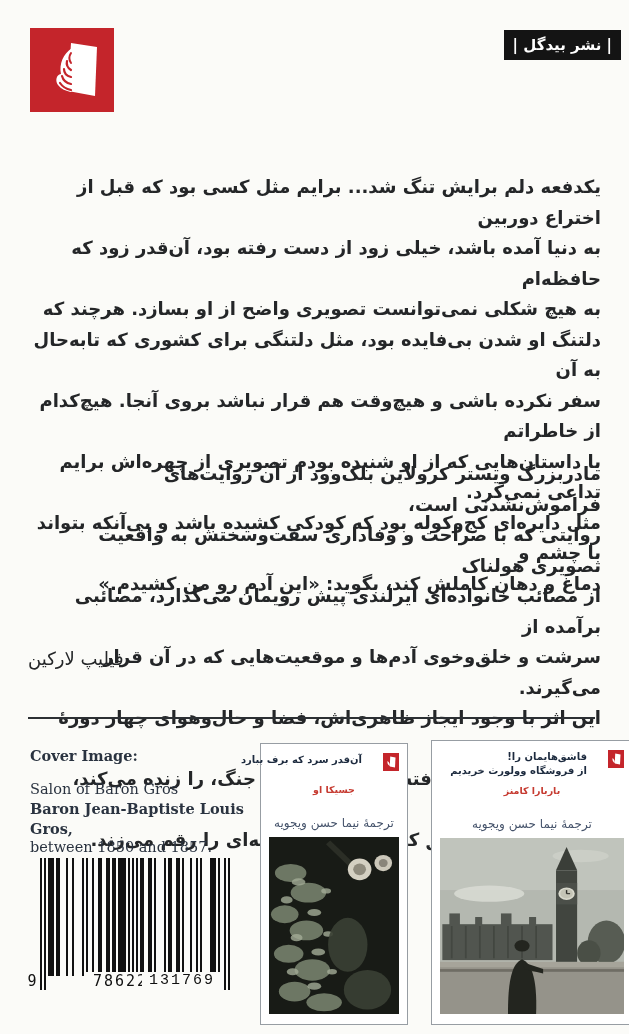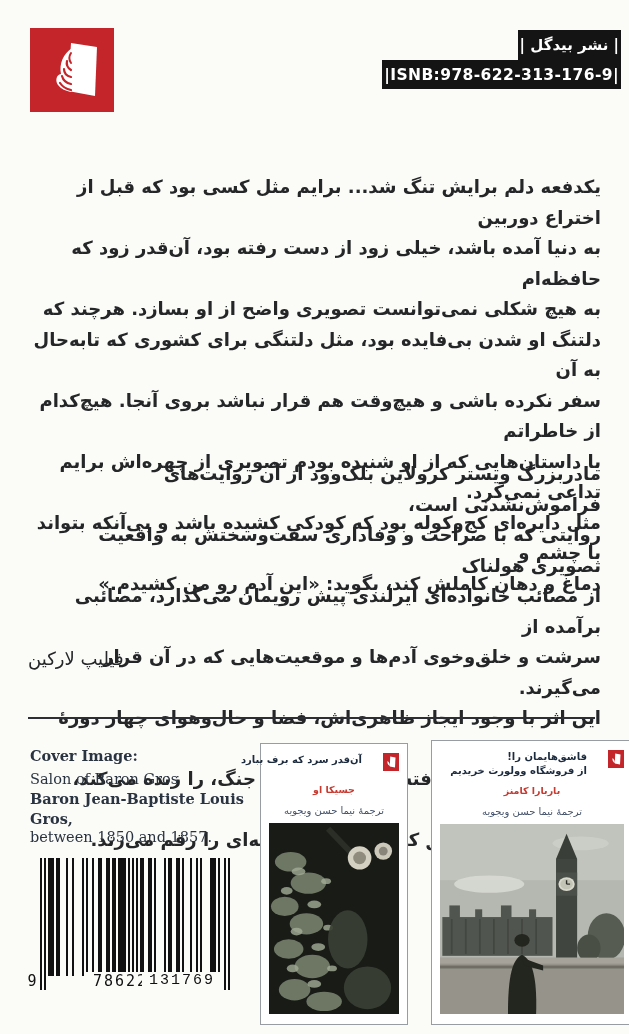--- a/index.html
+++ b/index.html
@@ -4,39 +4,39 @@
 <style>
   html,body{margin:0;padding:0;}
   body{width:629px;height:1034px;background:#e9e9e9;font-family:"DejaVu Sans",sans-serif;}
   .page{position:absolute;left:0;top:0;width:629px;height:1034px;background:#fbfbf8;overflow:hidden;}
 
   
   .logo{position:absolute;left:30px;top:28px;width:84px;height:84px;}
 
   
   .strip{position:absolute;right:8px;background:#141414;color:#ffffff;display:flex;align-items:center;
-         padding:0 2px;box-sizing:border-box;white-space:nowrap;}
+         padding:0 9px;box-sizing:border-box;white-space:nowrap;}
   .strip-publisher{top:30px;height:30px;font-size:15px;font-weight:bold;direction:rtl;}
   .strip-isbn{top:60px;height:29px;font-size:15.5px;letter-spacing:.4px;direction:ltr;font-weight:bold;}
   .strip-price{top:89px;height:25px;font-size:13px;font-weight:bold;direction:rtl;}
 
   
   .fa-par{position:absolute;left:28px;width:573px;direction:rtl;text-align:right;
           color:#242628;font-weight:bold;font-size:18px;line-height:30.5px;white-space:pre-line;}
   .excerpt{top:172px;}
   .review{top:459px;}
   .attribution{position:absolute;left:28px;top:648px;direction:rtl;color:#242628;
                font-weight:normal;font-size:18px;}
 
   .divider{position:absolute;left:28px;top:717px;width:567px;height:2px;background:#2c3034;}
 
   
   .credit{position:absolute;left:30px;top:746px;width:215px;color:#2a3340;
           font-family:"DejaVu Serif","Liberation Serif",serif;font-size:14.5px;line-height:19.5px;}
-  .credit .label{font-weight:bold;margin-bottom:4px;}
+  .credit .label{font-weight:bold;margin-bottom:14px;}
   .credit .work{}
   .credit .artist{font-weight:bold;}
 
   
   .barcode{position:absolute;left:26px;top:858px;width:210px;height:160px;background:#fbfbf8;}
   .bc-wrap{position:relative;width:206px;height:140px;}
   .bc-wrap svg{position:absolute;left:14px;top:0;}
   .bc-digit{position:absolute;top:114px;font-family:"DejaVu Sans Mono","Liberation Mono",monospace;
             font-size:15px;color:#101010;background:#fbfbf8;text-align:center;letter-spacing:2px;}
   .bc-first{left:0;width:12px;letter-spacing:0;}
@@ -46,21 +46,21 @@
   
   .thumb{position:absolute;background:#ffffff;border:1px solid #979da3;box-sizing:border-box;
          display:flex;flex-direction:column;padding:9px 8px 10px;}
   .thumb1{left:260px;top:743px;width:148px;height:282px;}
   .thumb2{left:431px;top:740px;width:202px;height:285px;}
   .thumb-head{position:relative;min-height:24px;}
   .mini-logo{position:absolute;top:0;right:0;width:16px;height:18px;}
   .thumb-title{direction:rtl;text-align:right;padding-right:37px;color:#1c2a3e;font-weight:bold;
                font-size:10px;line-height:14px;white-space:pre-line;}
   .thumb-author{direction:rtl;text-align:center;color:#c63a30;font-weight:bold;font-size:9.5px;margin-top:7px;}
-  .thumb-translator{direction:rtl;text-align:center;color:#44526a;font-size:10px;margin-top:10px;}
+  .thumb-translator{direction:rtl;text-align:center;color:#44526a;font-size:12px;margin-top:21px;}
   .thumb-photo{flex:1;margin-top:7px;overflow:hidden;}
   .thumb-photo svg{display:block;width:100%;height:100%;}
 </style>
 </head>
 <body>
 
 <div class="page">
 
   <div class="logo">
     <svg viewBox="0 0 84 84" width="84" height="84" aria-hidden="true">
@@ -70,23 +70,20 @@
       <path d="M41 62 C36 61 32 58 30 55" stroke="#c4252b" stroke-width="2.2" fill="none" stroke-linecap="round"></path>
       <path d="M41 56 C36 55 33 52 32 48" stroke="#c4252b" stroke-width="2.2" fill="none" stroke-linecap="round"></path>
       <path d="M41 49 C37 48 34 45 34 41" stroke="#c4252b" stroke-width="2.2" fill="none" stroke-linecap="round"></path>
       <path d="M41 42 C38 40 36 37 37 33" stroke="#c4252b" stroke-width="2.2" fill="none" stroke-linecap="round"></path>
       <path d="M41 35 C39 32 39 28 41 25" stroke="#c4252b" stroke-width="2" fill="none" stroke-linecap="round"></path>
     </svg>
   </div>
 
   <div class="strip strip-publisher">
     <span>| نشر بیدگل |</span>
-  </div>
-  <div class="strip strip-isbn">
-    <span>|ISNB:978-622-313-176-9|</span>
   </div>
 
   <div class="fa-par excerpt" dir="rtl">یکدفعه دلم برایش تنگ شد... برایم مثل کسی بود که قبل از اختراع دوربین
 به دنیا آمده باشد، خیلی زود از دست رفته بود، آن‌قدر زود که حافظه‌ام
 به هیچ شکلی نمی‌توانست تصویری واضح از او بسازد. هرچند که
 دلتنگ او شدن بی‌فایده بود، مثل دلتنگی برای کشوری که تابه‌حال به آن
 سفر نکرده باشی و هیچ‌وقت هم قرار نباشد بروی آنجا. هیچ‌کدام از خاطراتم
 یا داستان‌هایی که از او شنیده بودم تصویری از چهره‌اش برایم تداعی نمی‌کرد.
 مثل دایره‌ای کج‌وکوله بود که کودکی کشیده باشد و بی‌آنکه بتواند با چشم و
 دماغ و دهان کاملش کند، بگوید: «این آدم رو من کشیدم.»</div>

